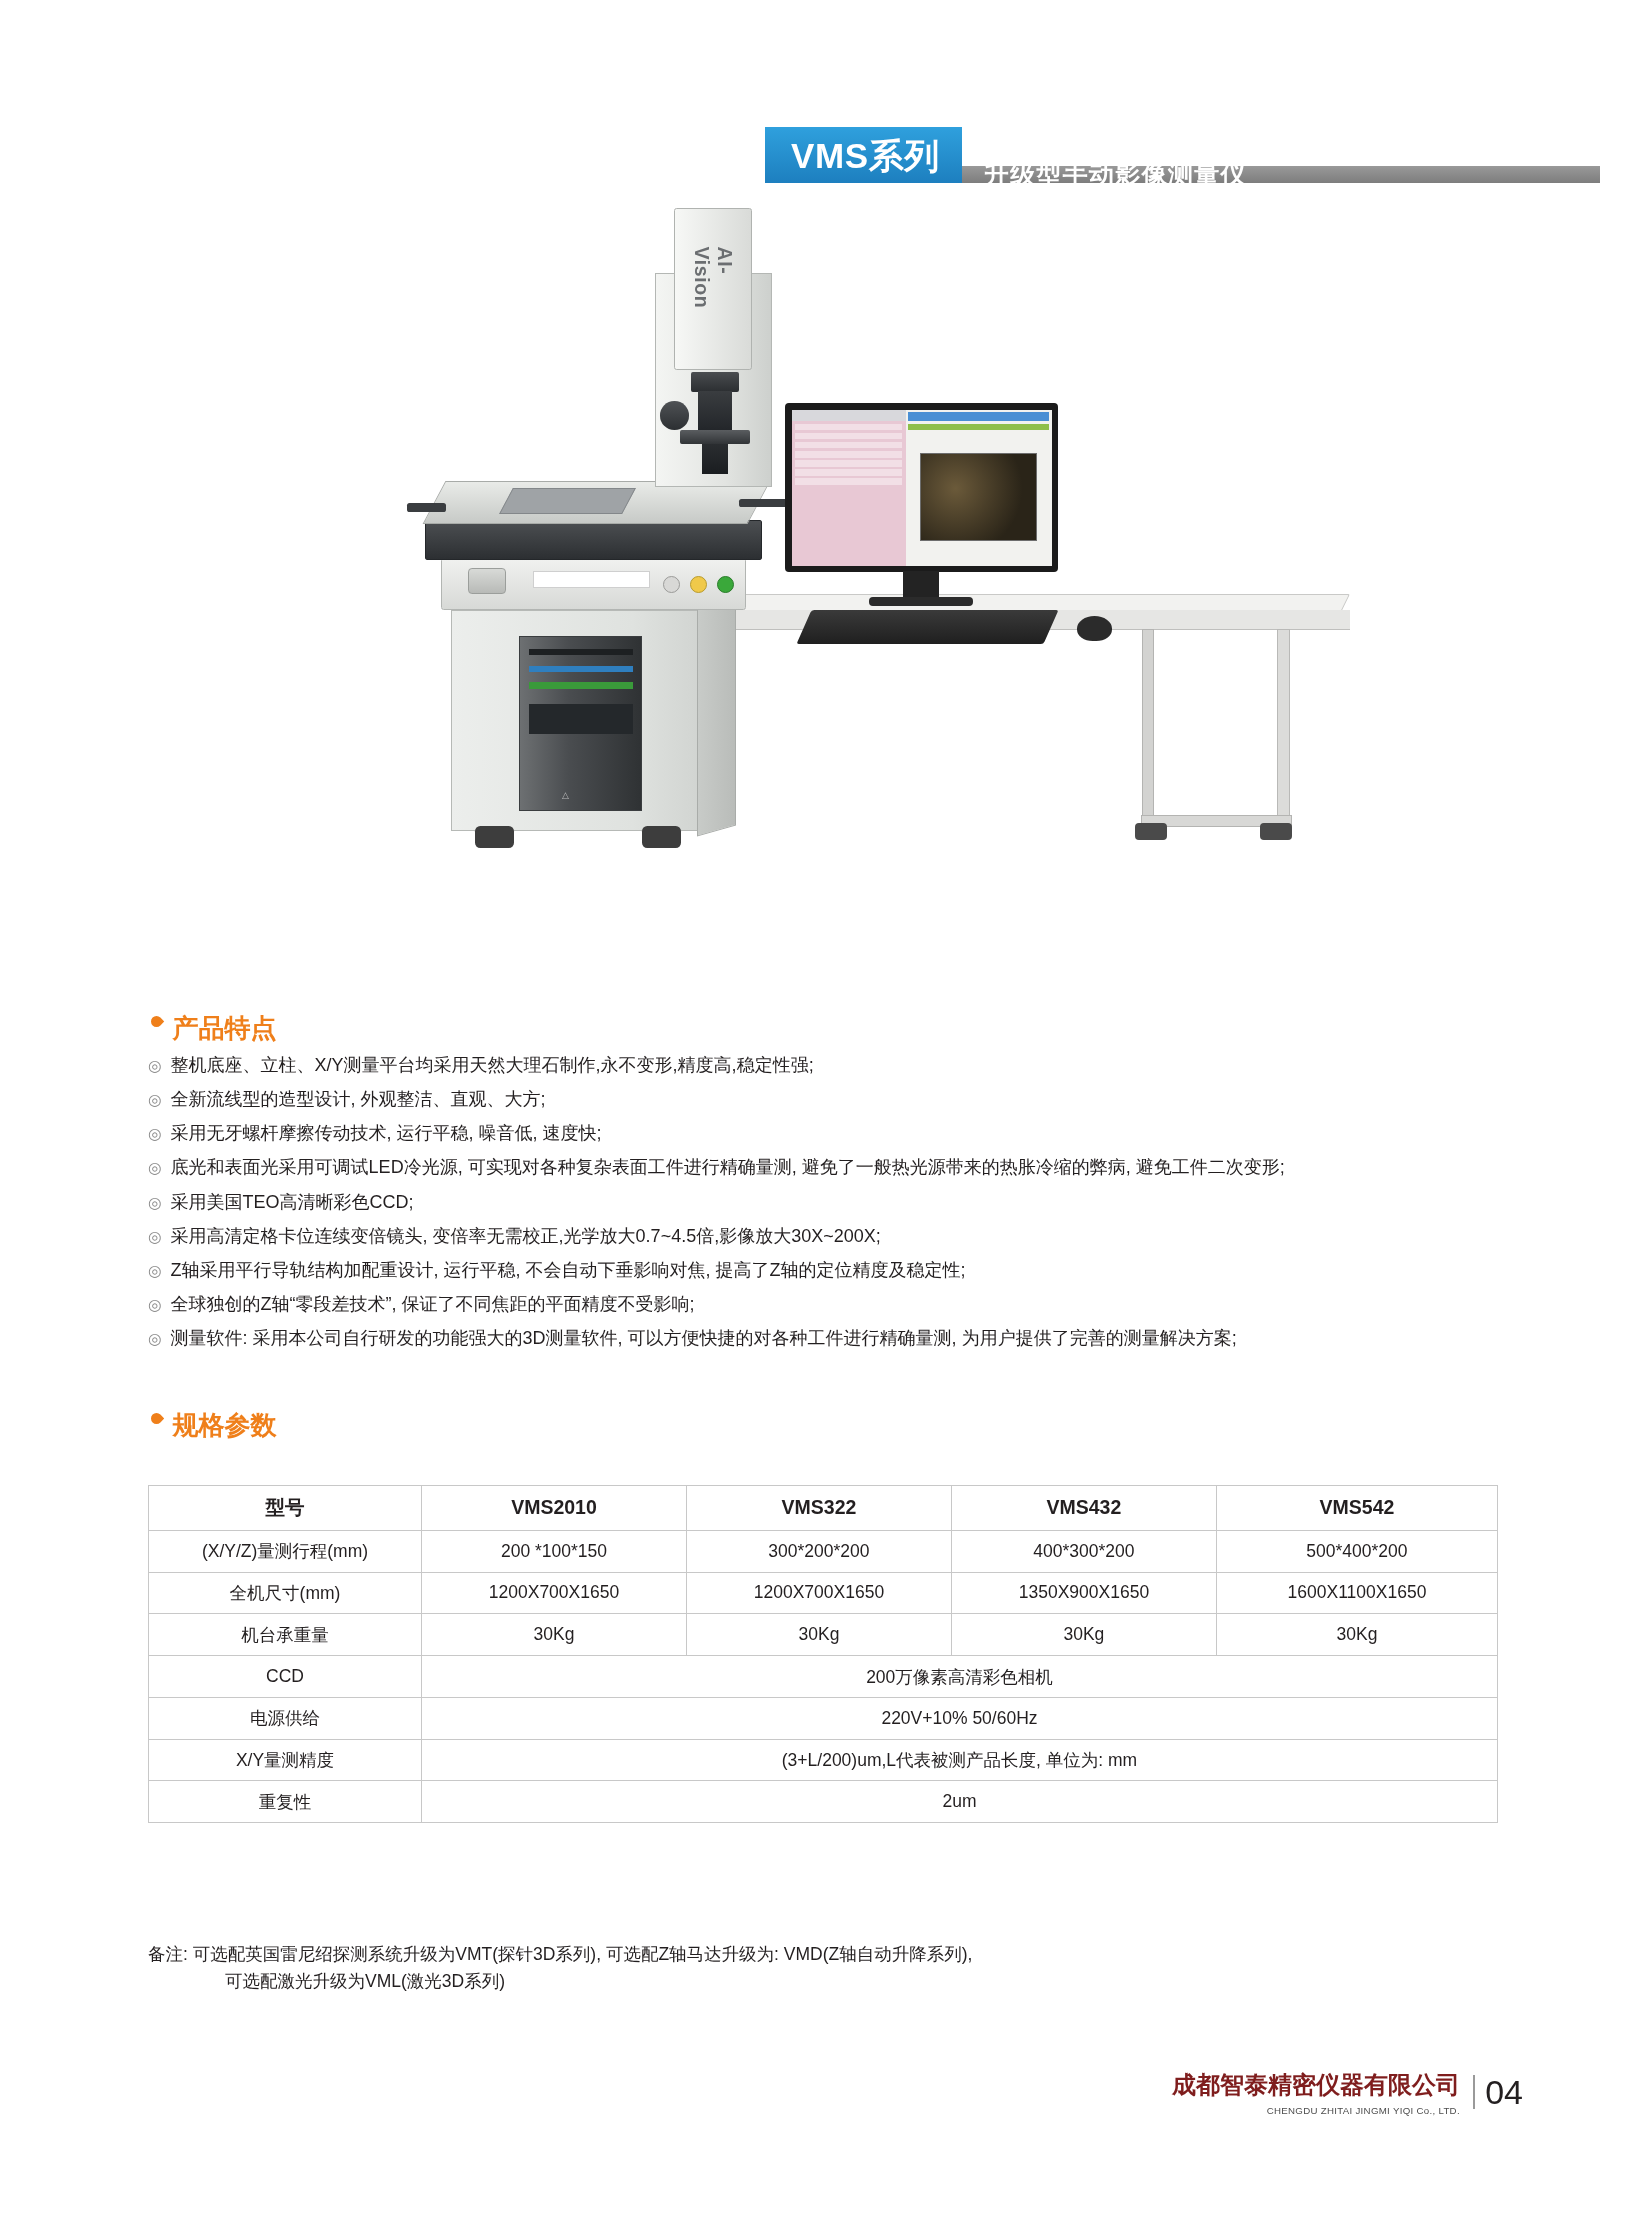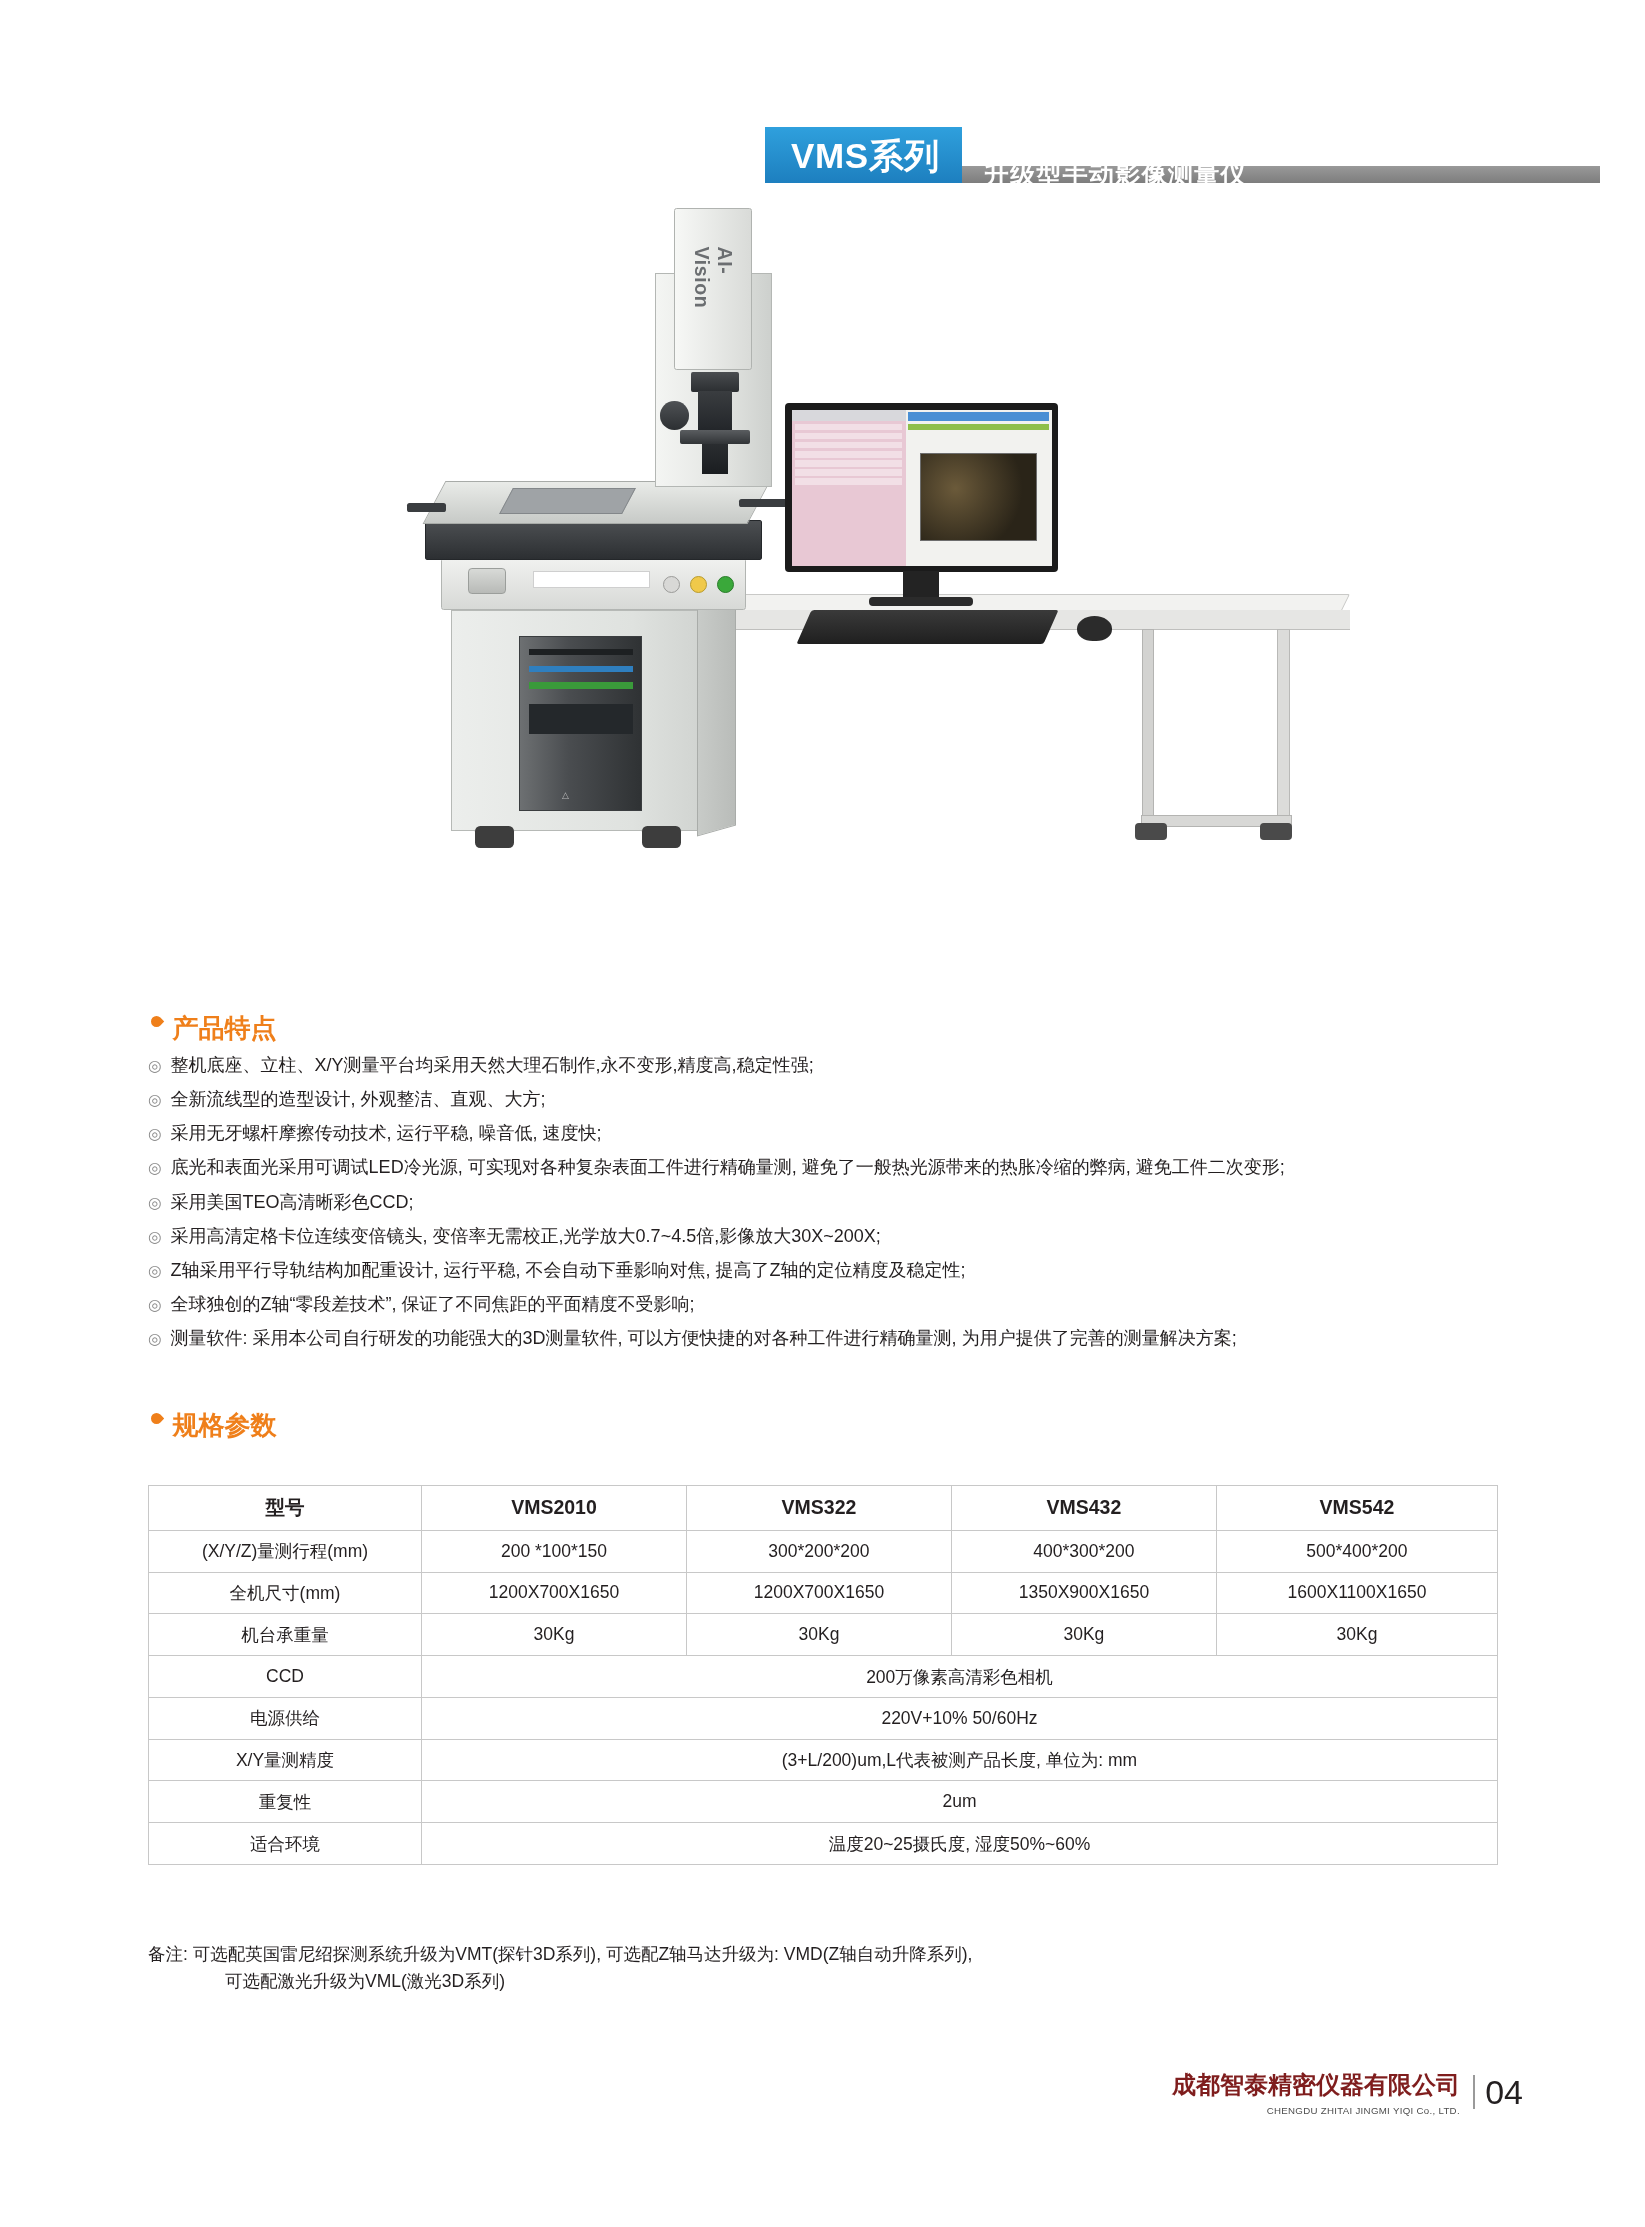--- a/index.html
+++ b/index.html
@@ -455,24 +455,20 @@
         <td colspan="4">220V+10% 50/60Hz</td>
       </tr>
       <tr>
         <td>X/Y量测精度</td>
         <td colspan="4">(3+L/200)um,L代表被测产品长度, 单位为: mm</td>
       </tr>
       <tr>
         <td>重复性</td>
         <td colspan="4">2um</td>
       </tr>
-      <tr>
-        <td>适合环境</td>
-        <td colspan="4">温度20~25摄氏度, 湿度50%~60%</td>
-      </tr>
     </tbody>
   </table>
 </div>
 
 <div class="note">
   <div>备注: 可选配英国雷尼绍探测系统升级为VMT(探针3D系列), 可选配Z轴马达升级为: VMD(Z轴自动升降系列),</div>
   <div class="l2">可选配激光升级为VML(激光3D系列)</div>
 </div>
 
 <div class="footer">

